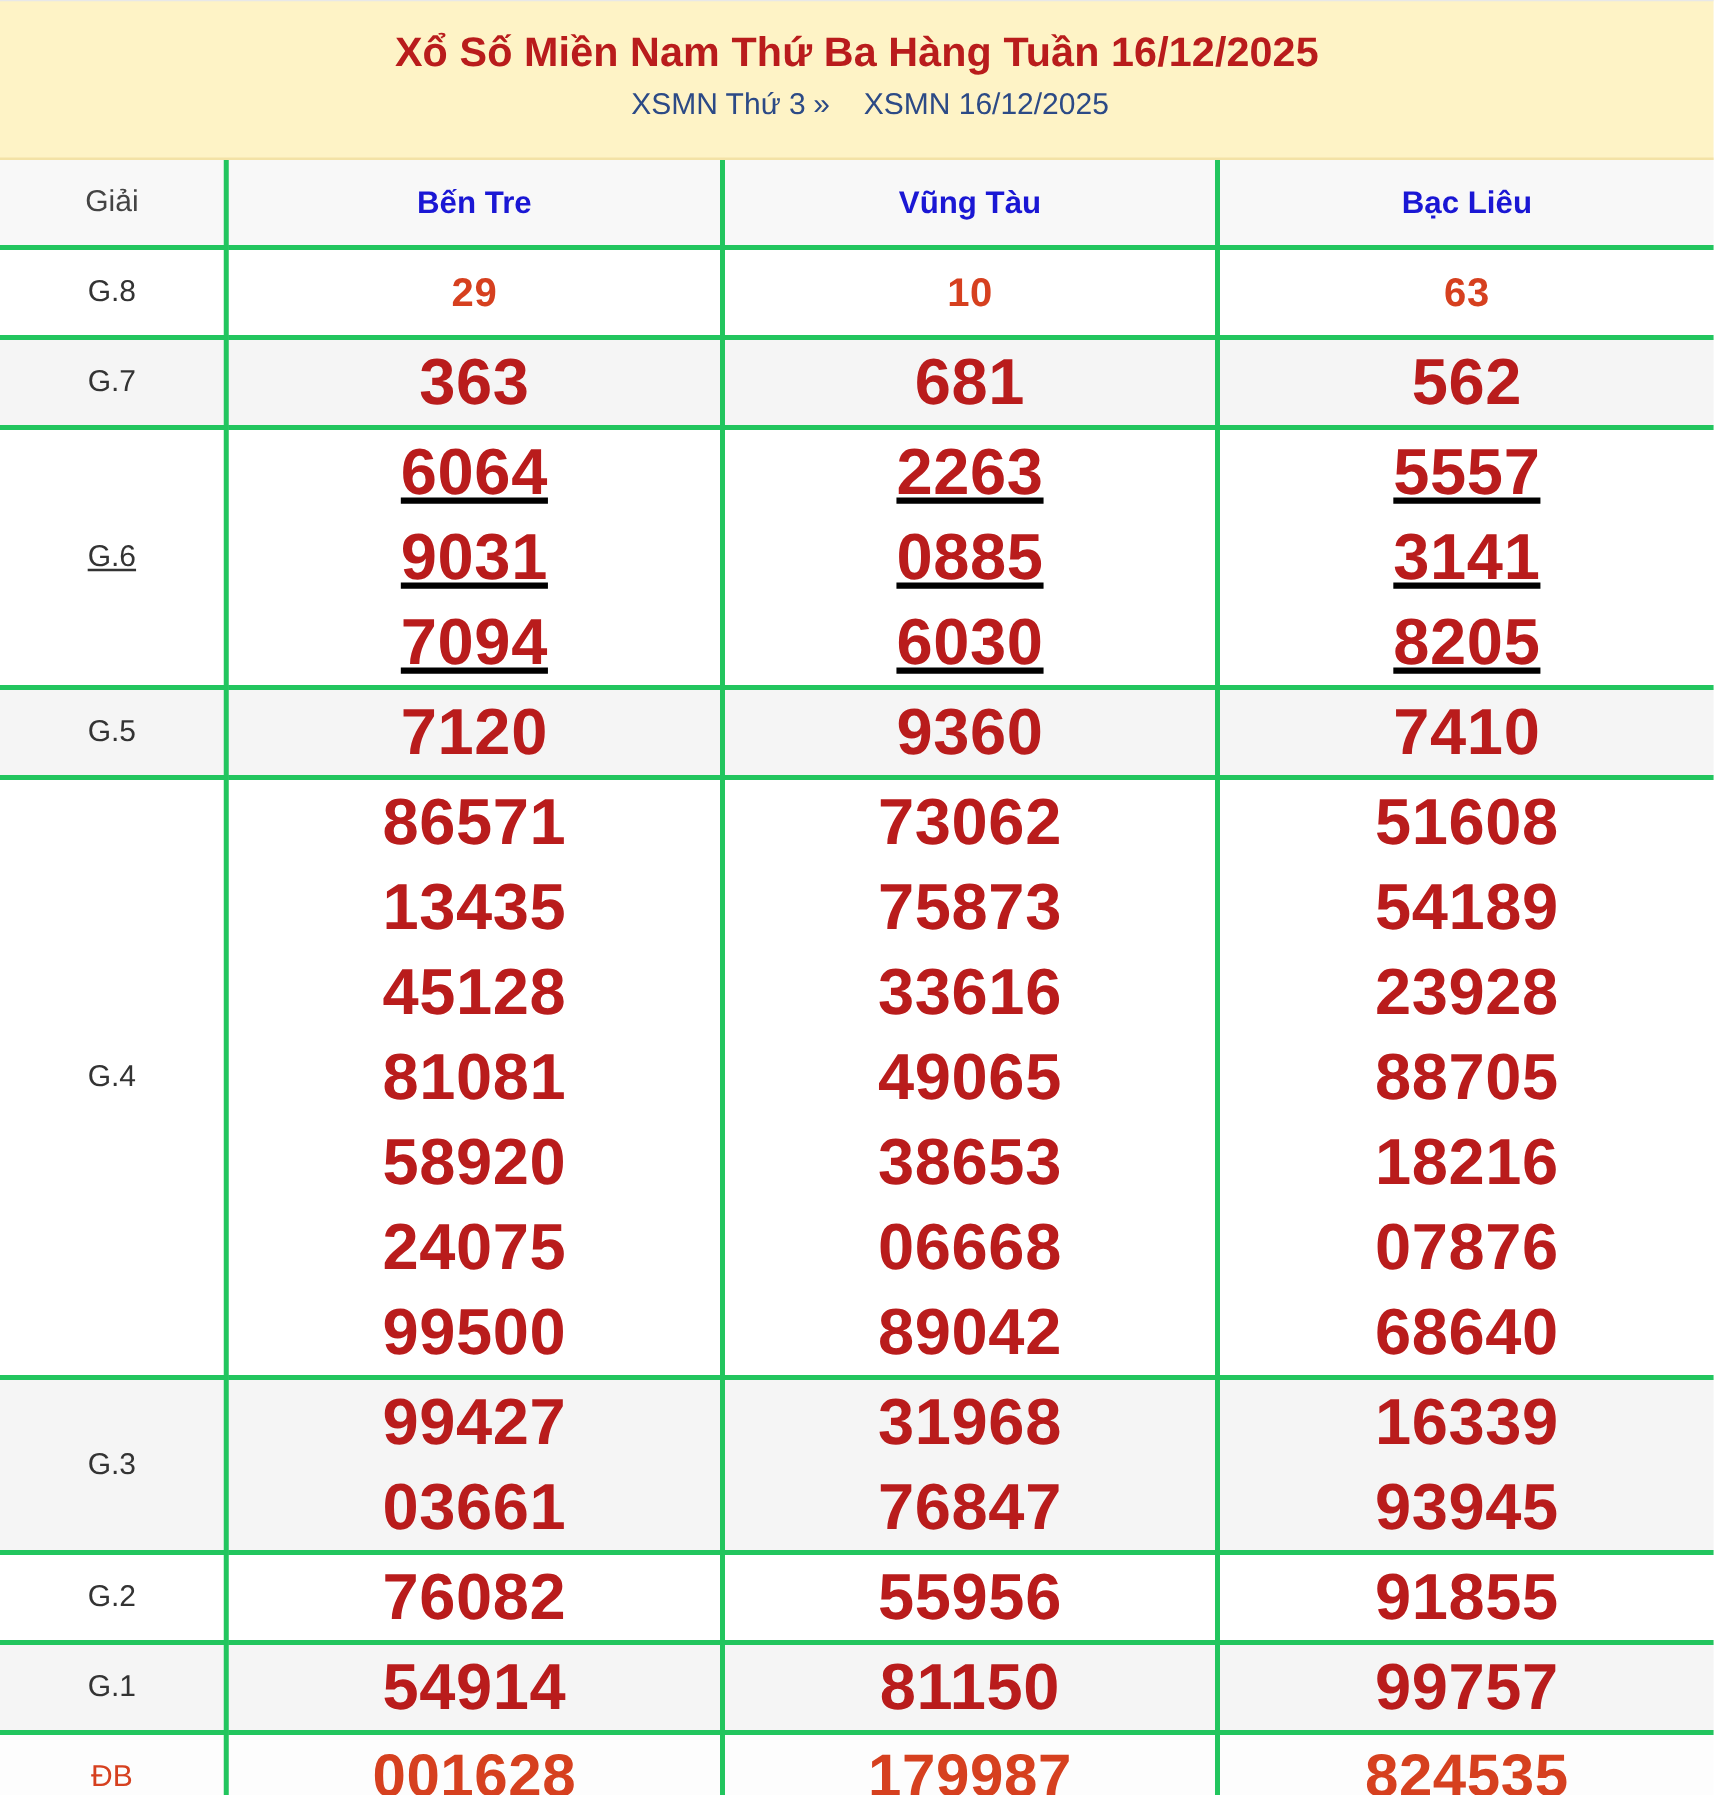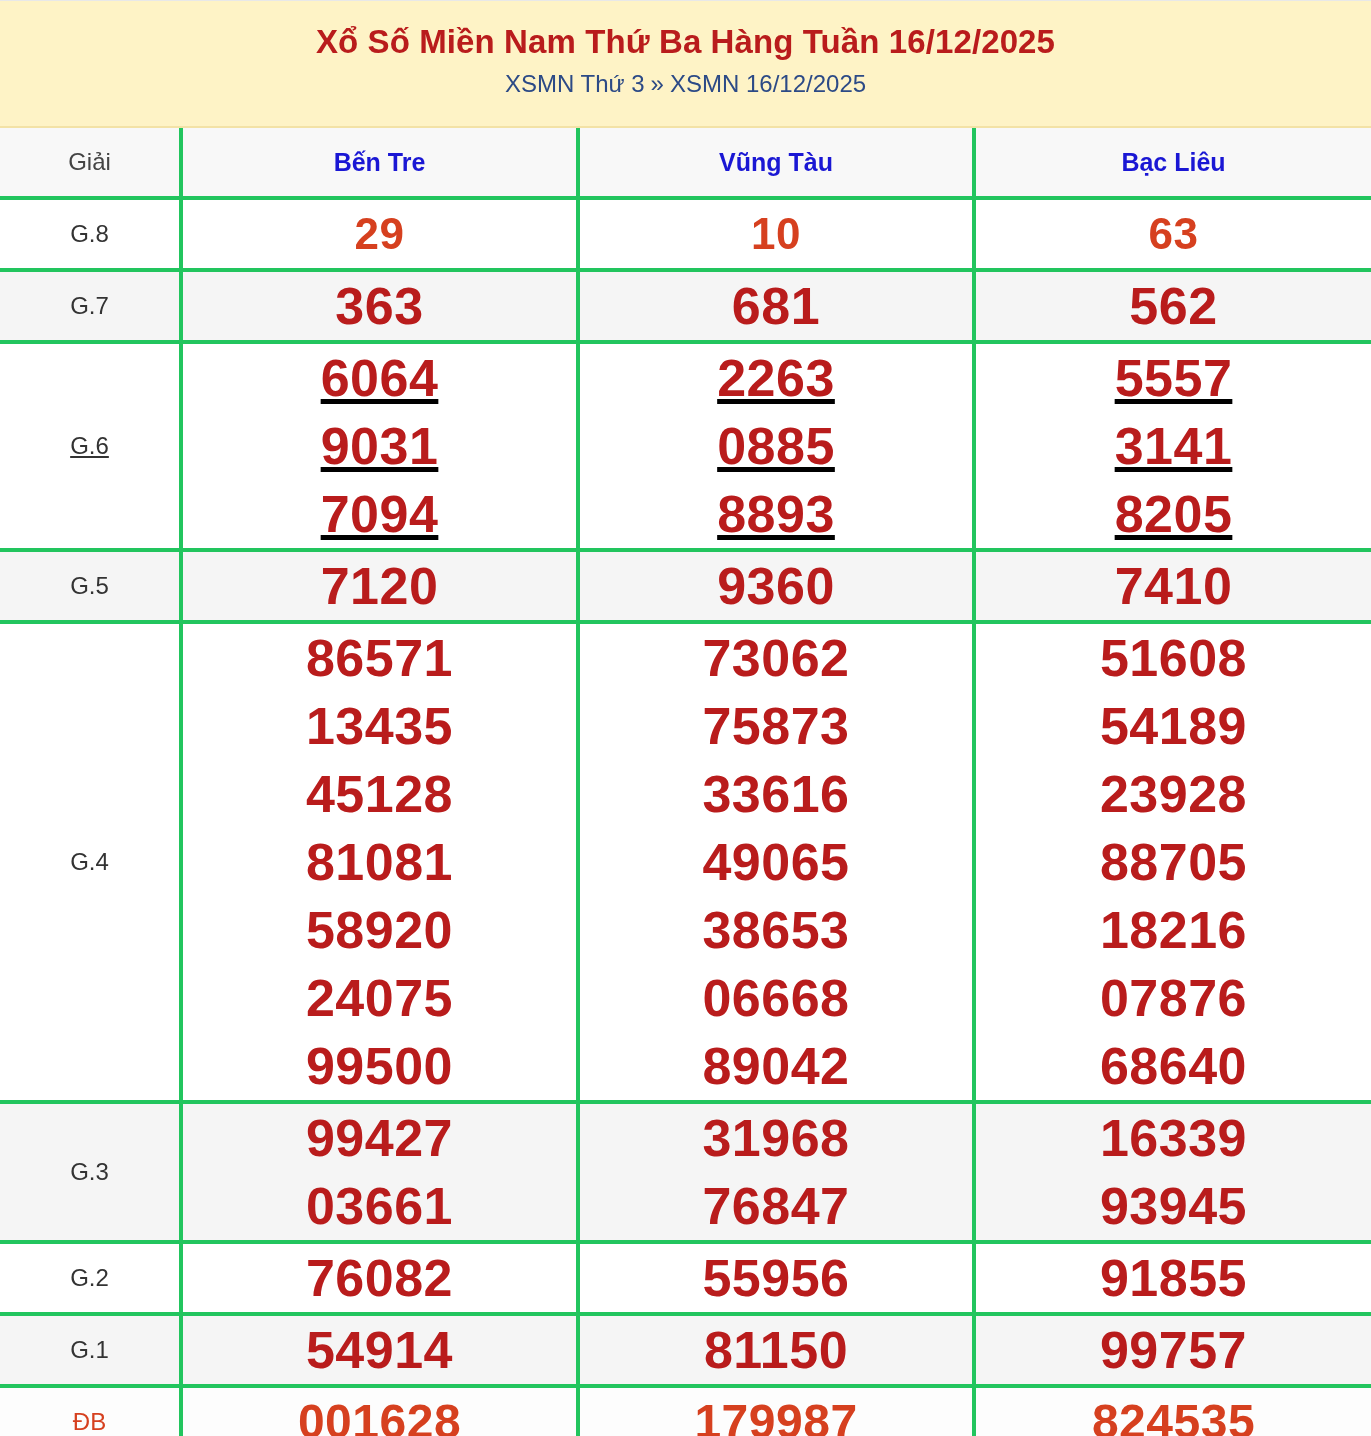--- a/index.html
+++ b/index.html
@@ -20,21 +20,21 @@
       font-size: 33px;
       line-height: 42px;
       letter-spacing: 0.1px;
     }
     .header .sub {
       margin-top: 6px;
       color: #2c4a86;
       font-size: 24px;
       line-height: 30px;
     }
-    .header .sub a { color: #2c4a86; text-decoration: none; }
+    .header .sub a { color: #2c4a86; text-decoration: none; margin-left: 21px; }
     .header .sub .sep { padding: 0 6px; }
 
     table.kq {
       width: 1371px;
       border-collapse: collapse;
       table-layout: fixed;
     }
     table.kq col.c0 { width: 181px; }
     table.kq col.c1 { width: 397px; }
     table.kq col.c2 { width: 396px; }
@@ -74,21 +74,21 @@
 
     .num {
       display: block;
       font-weight: bold;
       font-size: 52px;
       line-height: 68px;
       color: #b91c1c;
       letter-spacing: 0.5px;
     }
     .num.red { color: #d6401f; }
-    .num.g8 { font-size: 44px; text-align: center; }
+    .num.g8 { font-size: 32px; text-align: center; }
     .num.db { font-size: 48px; }
 
     tr.r-single td { height: 70px; }
     tr.r-g6 td { height: 206px; text-decoration: underline; }
     tr.r-g4 td { height: 477px; }
     tr.r-g3 td { height: 139px; }
     tr.r-db td { height: 66px; border-bottom: none; }
   </style>
 </head>
 <body>
@@ -146,21 +146,21 @@
     <tr class="norm r-g6">
       <td class="label">G.6</td>
       <td>
         <span class="num">6064</span>
         <span class="num">9031</span>
         <span class="num">7094</span>
       </td>
       <td>
         <span class="num">2263</span>
         <span class="num">0885</span>
-        <span class="num">8893</span>
+        <span class="num">6030</span>
       </td>
       <td>
         <span class="num">5557</span>
         <span class="num">3141</span>
         <span class="num">8205</span>
       </td>
     </tr>
 
     <tr class="alt r-single">
       <td class="label">G.5</td>

